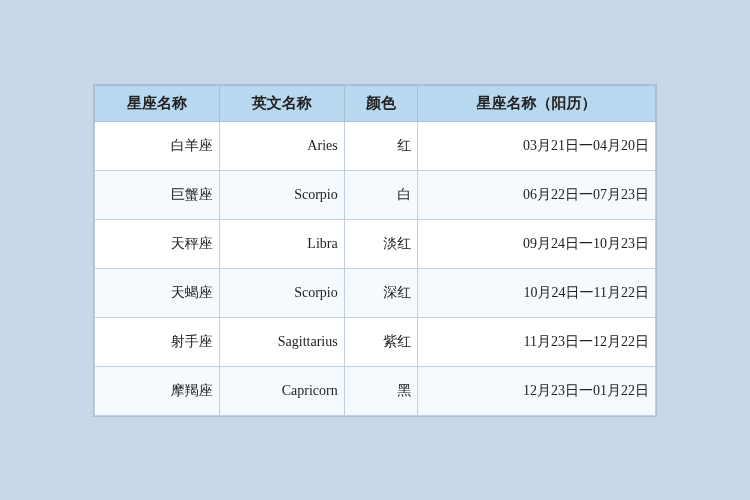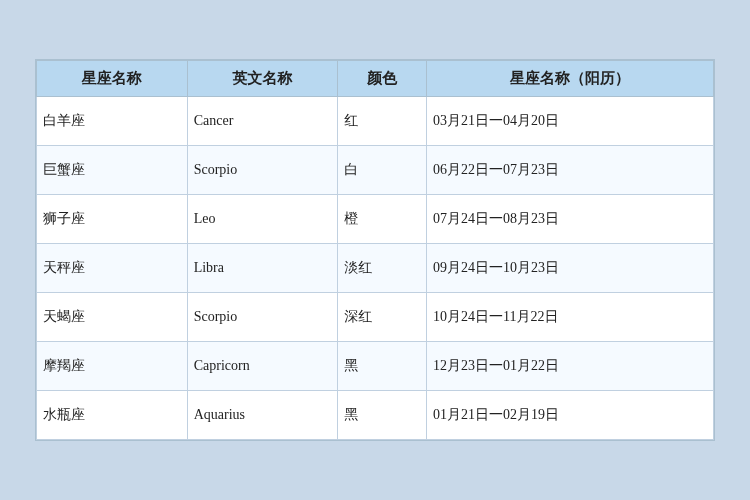--- a/index.html
+++ b/index.html
@@ -8,21 +8,21 @@
       height: 500px;
       background-color: #c8d8e8;
       display: flex;
       align-items: center;
       justify-content: center;
       font-family: "SimSun", "宋体", serif;
     }
     .table-container {
       background: #fff;
       border: 1px solid #aac0d0;
-      width: 680px;
+      width: 564px;
     }
     table {
       width: 100%;
       border-collapse: collapse;
     }
     thead tr {
       background-color: #b8d8f0;
     }
     thead th {
       border: 1px solid #aac0d0;
@@ -34,76 +34,70 @@
     }
     tbody tr {
       background-color: #ffffff;
     }
     tbody tr:nth-child(even) {
       background-color: #f5faff;
     }
     tbody td {
       border: 1px solid #c0d0e0;
       padding: 15px 6px;
-      text-align: left;
+      text-align: right;
       font-size: 14px;
       color: #222;
     }
   </style>
 </head>
 <body>
 
 <div class="table-container">
   <table>
     <thead>
       <tr>
         <th>星座名称</th>
         <th>英文名称</th>
         <th>颜色</th>
         <th>星座名称（阳历）</th>
       </tr>
     </thead>
     <tbody id="table-body">
     <tr>
           <td>白羊座</td>
-          <td>Cancer</td>
+          <td>Aries</td>
           <td>红</td>
           <td>03月21日一04月20日</td>
         </tr>
         <tr>
           <td>巨蟹座</td>
           <td>Scorpio</td>
           <td>白</td>
           <td>06月22日一07月23日</td>
-        </tr>
-        <tr>
-          <td>狮子座</td>
-          <td>Leo</td>
-          <td>橙</td>
-          <td>07月24日一08月23日</td>
         </tr>
         <tr>
           <td>天秤座</td>
           <td>Libra</td>
           <td>淡红</td>
           <td>09月24日一10月23日</td>
         </tr>
         <tr>
           <td>天蝎座</td>
           <td>Scorpio</td>
           <td>深红</td>
           <td>10月24日一11月22日</td>
         </tr>
         <tr>
+          <td>射手座</td>
+          <td>Sagittarius</td>
+          <td>紫红</td>
+          <td>11月23日一12月22日</td>
+        </tr>
+        <tr>
           <td>摩羯座</td>
           <td>Capricorn</td>
           <td>黑</td>
           <td>12月23日一01月22日</td>
-        </tr>
-        <tr>
-          <td>水瓶座</td>
-          <td>Aquarius</td>
-          <td>黑</td>
-          <td>01月21日一02月19日</td>
         </tr>
       </tbody>
   </table>
 </div>
 
 </body></html>

